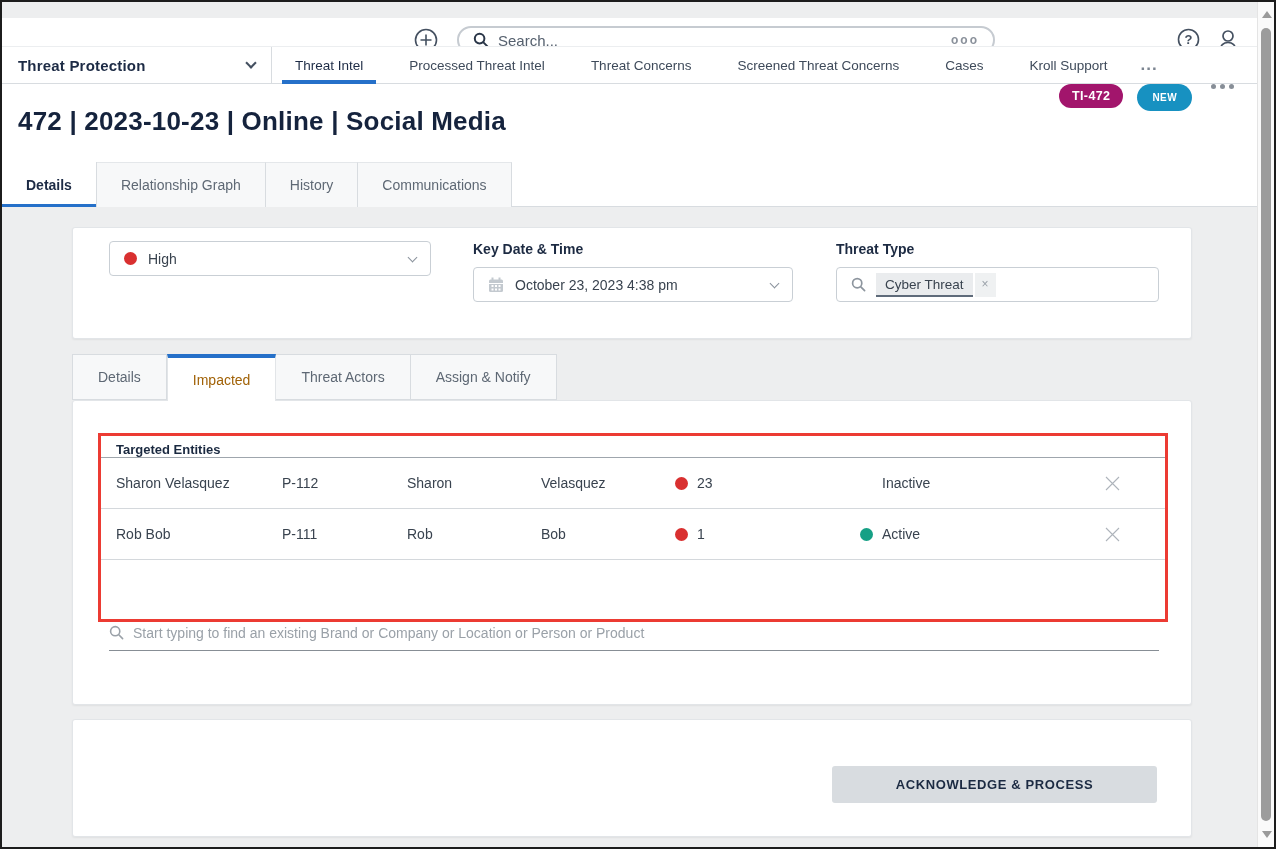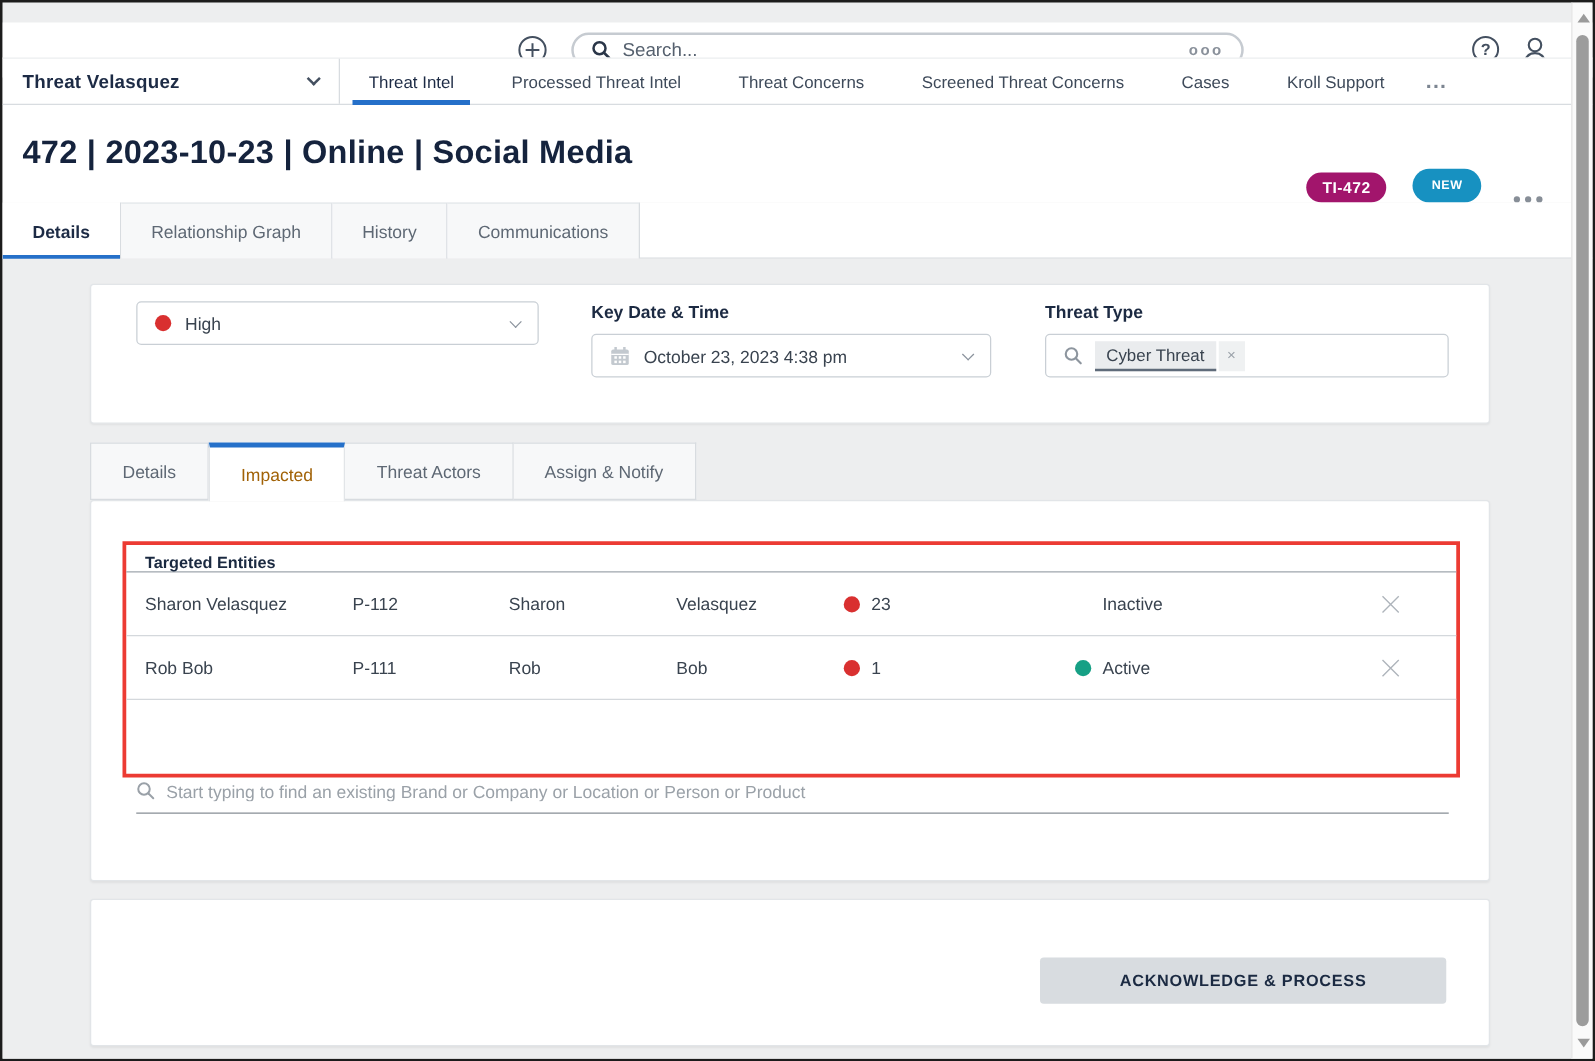--- a/index.html
+++ b/index.html
@@ -48,21 +48,21 @@
     content:""; position:absolute; left:10px; right:10px; bottom:-1px; height:4px;
     background:var(--accent,#2570C9);
   }
   .navmore{ padding:0 10px; color:#7C8591; font:700 17px "Liberation Sans",sans-serif; letter-spacing:1px; cursor:pointer; }
   
   .pagehead{ position:absolute; left:0; top:82px; width:100%; height:78px; background:#fff; }
   .page-title{
     position:absolute; left:16px; top:22px; font:700 26px "Liberation Sans",sans-serif;
     color:#15233D; letter-spacing:.2px;
   }
-  .badges{ position:absolute; right:40px; top:0; height:100%; display:flex; align-items:flex-end; gap:21px; }
+  .badges{ position:absolute; right:40px; top:0; height:100%; display:flex; align-items:flex-start; gap:14px; }
   .badge{ display:inline-flex; align-items:center; justify-content:center; border-radius:14px;
     color:#fff; font:700 12.5px "Liberation Sans",sans-serif; letter-spacing:.4px; }
   .badge.id{ background:var(--magenta,#A2156C); height:24px; padding:0 13px; }
   .badge.status{ background:var(--badge-blue,#1791C1); height:27px; padding:0 15px; font-size:10px; }
   .hdots{ display:flex; gap:4px; margin-left:5px; cursor:pointer; }
   .hdots i{ width:5px; height:5px; border-radius:50%; background:#878E97; }
   
   .pagetabs{ position:absolute; left:0; top:160px; width:100%; height:45px; background:#fff;
     border-bottom:1px solid #D8DCE0; display:flex; }
   .ptab{
@@ -168,21 +168,21 @@
     <div class="icon-btn user-btn">
       <svg width="24" height="25" viewBox="0 0 24 25">
           <circle cx="12" cy="8" r="5" fill="none" stroke="#445060" stroke-width="1.7"></circle>
           <path d="M3.5 23 C4.5 16.5 8 14.5 12 14.5 C16 14.5 19.5 16.5 20.5 23 Z" fill="none" stroke="#445060" stroke-width="1.7" stroke-linejoin="round"></path>
         </svg>
     </div>
   </div>
 
   <div class="navrow">
     <div class="app-selector">
-      <span class="lbl">Threat Velasquez</span>
+      <span class="lbl">Threat Protection</span>
       <span class="chev"></span>
     </div>
     <div class="navtabs">
       <div class="navtab active">Threat Intel</div>
       <div class="navtab">Processed Threat Intel</div>
       <div class="navtab">Threat Concerns</div>
       <div class="navtab">Screened Threat Concerns</div>
       <div class="navtab">Cases</div>
       <div class="navtab">Kroll Support</div>
       <div class="navmore">...</div>

